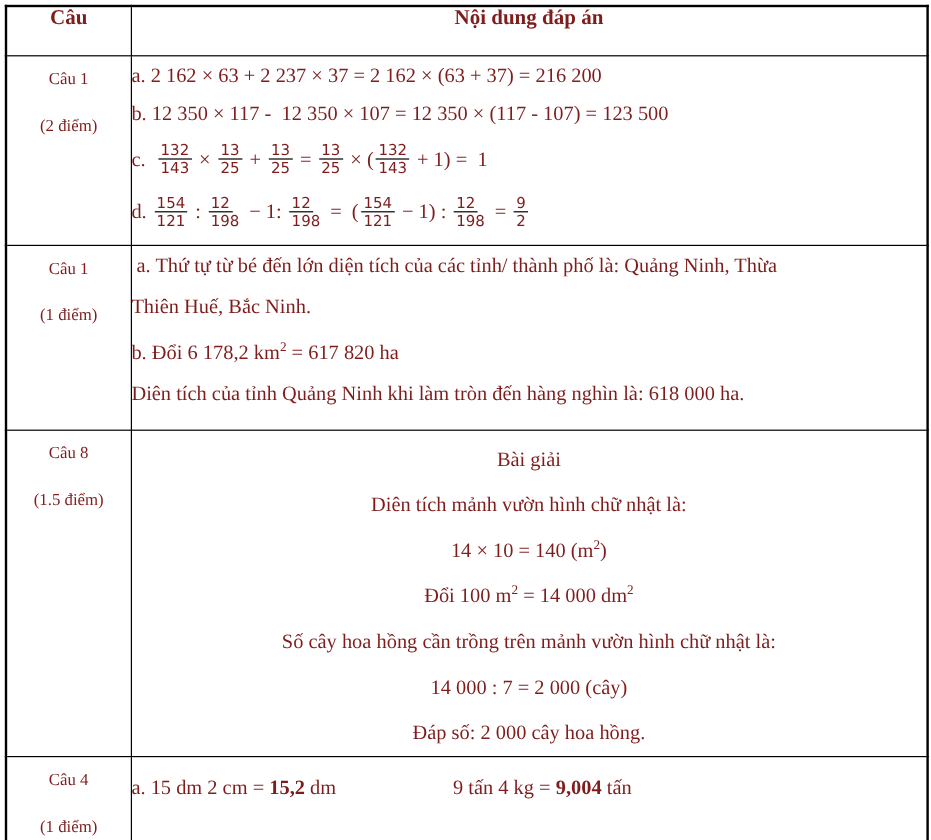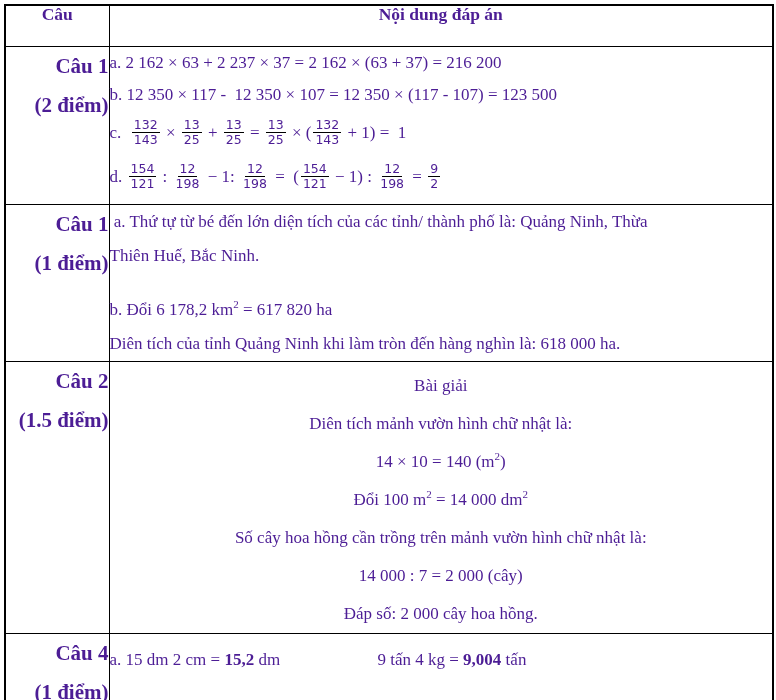--- a/index.html
+++ b/index.html
@@ -8,21 +8,21 @@
     background: #ffffff;
   }
   .page {
     position: relative;
     width: 776px;
     height: 700px;
     background: #ffffff;
     box-sizing: border-box;
     padding: 4px;
     font-family: "Liberation Serif", serif;
-    color: #4c1d95;
+    color: #7f1d1d;
   }
   table.answer-table {
     border-collapse: collapse;
     table-layout: fixed;
     width: 768px;
     border: 2px solid #000000;
   }
   .answer-table th, .answer-table td {
     border: 1.5px solid #000000;
     box-sizing: border-box;
@@ -36,23 +36,23 @@
     font-size: 17.5px;
     font-weight: bold;
     line-height: 1;
   }
   tr.cau-1 { height: 158px; }
   tr.cau-2 { height: 154px; }
   tr.cau-3 { height: 271px; }
   tr.cau-4 { height: 68px; }
 
   .label-cell {
-    text-align: right;
-    font-weight: bold;
-    font-size: 21px;
+    text-align: center;
+    font-weight: normal;
+    font-size: 14px;
     padding-top: 7px;
   }
   .q-label, .q-points { line-height: 39px; }
 
   .content-cell {
     font-size: 17px;
     padding: 3px 9px 0 9px;
   }
   .line {
     white-space: pre-wrap;
@@ -65,36 +65,36 @@
     display: flex;
     align-items: center;
     height: 44px;
     line-height: normal;
     white-space: pre;
   }
   .math .seg { white-space: pre; }
   .frac {
     display: inline-flex;
     flex-direction: column;
-    align-items: center;
+    align-items: flex-start;
     font-family: "DejaVu Sans", sans-serif;
     font-size: 12.5px;
     line-height: 1.15;
     margin: 0 2px;
   }
   .frac .num {
     border-bottom: 1.3px solid #000000;
     padding: 0 2px;
   }
   .frac .den { padding: 0 2px; }
 
   
   .cau-2 .content-cell { padding-top: 0; }
   .cau-2 .line { line-height: 34px; }
-  .cau-2 .line:nth-child(3) { margin-top: 20px; }
+  .cau-2 .line:nth-child(3) { margin-top: 4px; }
   .cau-3 .content-cell { padding-top: 5px; }
   .cau-3 .line { line-height: 38px; }
   .cau-4 .content-cell { padding-top: 12px; }
   .cau-4 .line { line-height: 28px; }
   .col-a { display: inline-block; width: 268px; }
 
   sup { font-size: 11px; line-height: 0; }
   .bold { font-weight: bold; }
 </style>
 </head>
@@ -132,21 +132,21 @@
           </td>
           <td class="content-cell align-left">
             <div class="line text"><span class="seg"> a. Thứ tự từ bé đến lớn diện tích của các tỉnh/ thành phố là: Quảng Ninh, Thừa</span></div>
             <div class="line text"><span class="seg">Thiên Huế, Bắc Ninh.</span></div>
             <div class="line text"><span class="seg">b. Đổi 6 178,2 km</span><sup>2</sup><span class="seg"> = 617 820 ha</span></div>
             <div class="line text"><span class="seg">Diên tích của tỉnh Quảng Ninh khi làm tròn đến hàng nghìn là: 618 000 ha.</span></div>
           </td>
         </tr>
         <tr class="cau-3">
           <td class="label-cell">
-            <div class="q-label">Câu 2</div>
+            <div class="q-label">Câu 8</div>
             <div class="q-points">(1.5 điểm)</div>
           </td>
           <td class="content-cell align-center">
             <div class="line text"><span class="seg">Bài giải</span></div>
             <div class="line text"><span class="seg">Diên tích mảnh vườn hình chữ nhật là:</span></div>
             <div class="line text"><span class="seg">14 × 10 = 140 (m</span><sup>2</sup><span class="seg">)</span></div>
             <div class="line text"><span class="seg">Đổi 100 m</span><sup>2</sup><span class="seg"> = 14 000 dm</span><sup>2</sup></div>
             <div class="line text"><span class="seg">Số cây hoa hồng cần trồng trên mảnh vườn hình chữ nhật là:</span></div>
             <div class="line text"><span class="seg">14 000 : 7 = 2 000 (cây)</span></div>
             <div class="line text"><span class="seg">Đáp số: 2 000 cây hoa hồng.</span></div>

